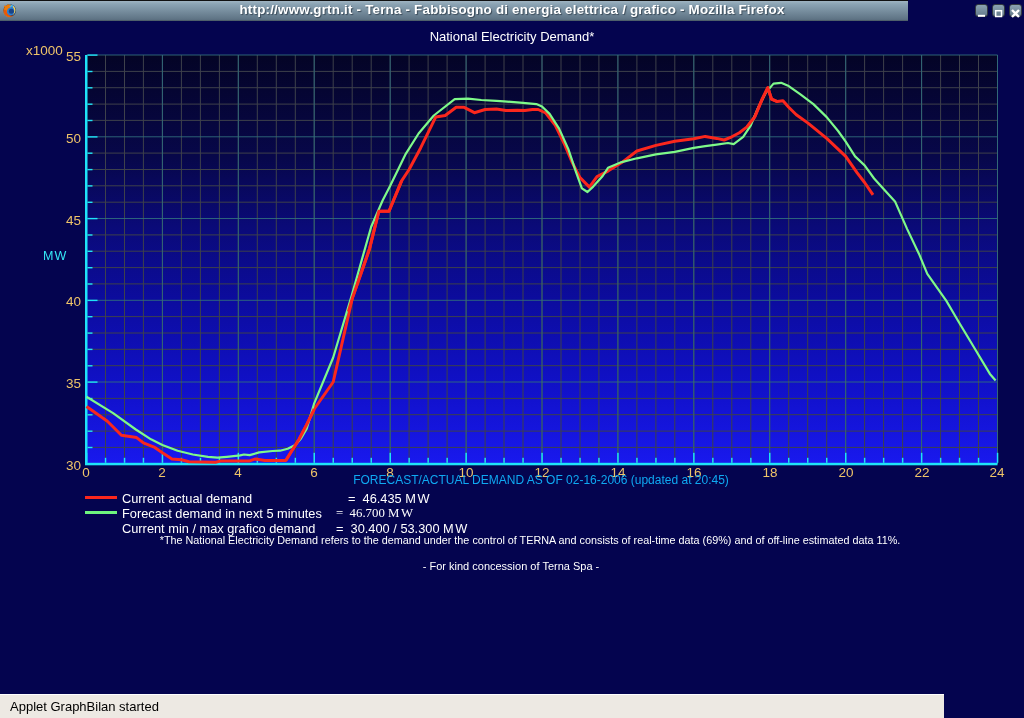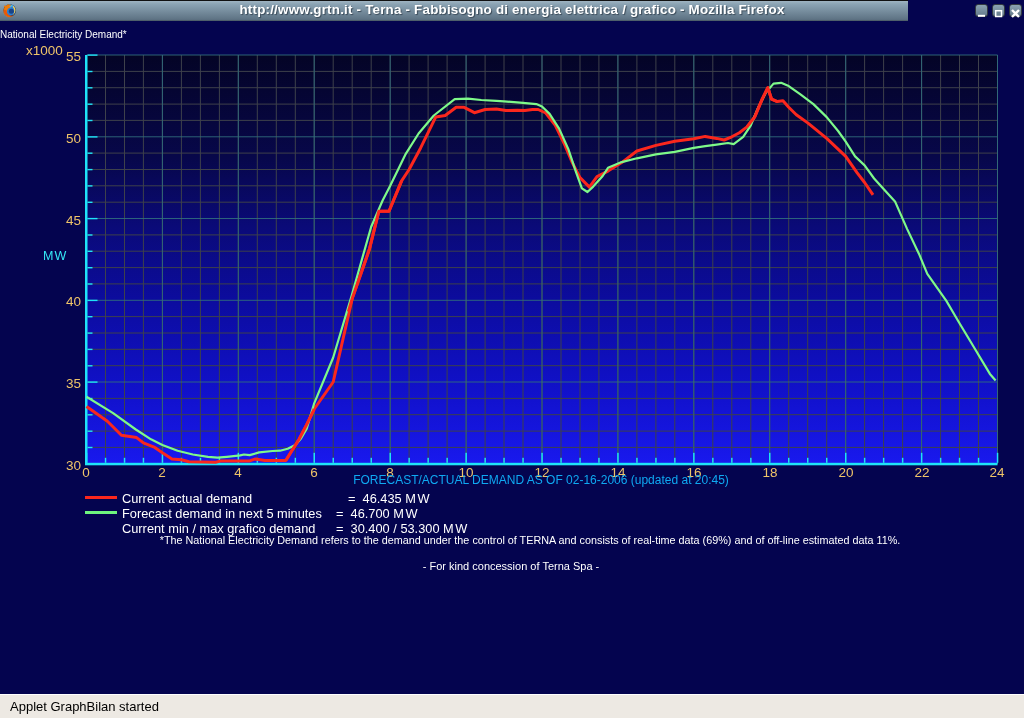--- a/index.html
+++ b/index.html
@@ -6,32 +6,32 @@
 #titlebar { position:absolute; left:0; top:0; width:908px; height:21px;
   background:linear-gradient(#9fb4c2, #8ca4b4 15%, #5e7384 92%, #47565f);
   border-top:1px solid #111; }
 #ticon { position:absolute; left:2px; top:2px; }
 #ttext { position:absolute; left:0; top:1px; width:1024px; text-align:center;
   color:#fff; font-size:13.4px; font-weight:bold; letter-spacing:0.2px;
   text-shadow:1px 1px 1px #3a4a58; }
 .wbtn { position:absolute; top:3px; width:13px; height:13px; border:1px solid #333b41;
   border-radius:3px; background:linear-gradient(#8ba3b2,#64798a); }
 #bmin { left:975px; } #bmax { left:992px; } #bclose { left:1009px; }
-#apptitle { position:absolute; left:0; top:29px; width:1024px; 
-  color:#fff; font-size:10px; }
+#apptitle { position:absolute; left:0; top:29px; width:1024px; text-align:center;
+  color:#fff; font-size:13px; }
 #chart { position:absolute; left:0; top:0; }
 #forecast { position:absolute; left:0; top:473px; width:1082px; text-align:center;
   color:#0fa9f2; font-size:12px; }
 .leg { position:absolute; color:#fff; font-size:12.8px; white-space:pre; }
 .seg { position:absolute; left:85px; width:32px; height:3px; }
 #foot { position:absolute; left:0; top:534px; width:1060px; text-align:center;
   color:#fff; font-size:10.8px; }
 #conc { position:absolute; left:0; top:560px; width:1022px; text-align:center;
   color:#fff; font-size:11px; }
-#statusbar { position:absolute; left:0; top:694px; width:1024px; height:24px;
+#statusbar { position:absolute; left:0; top:694px; width:944px; height:24px;
   background:#ede9e3; border-top:1px solid #fff; }
 #statusbar span { position:absolute; left:10px; top:4px; color:#000; font-size:13px; }
 </style></head>
 <body>
 <div id="titlebar">
 <svg id="ticon" width="15" height="15" viewBox="0 0 16 16">
  <circle cx="8.2" cy="8" r="6.6" fill="#10264f"></circle>
  <circle cx="8.4" cy="7.6" r="5.9" fill="#2a7fd4"></circle>
  <path d="M8.4 1.7a5.9 5.9 0 0 1 5 2.7c-1.4-.9-3.2-.7-4.3.3-1.4-1.1-3.3-1-4.5.2-.4-1 .1-2.2 1.1-2.7a5.9 5.9 0 0 1 2.7-.5z" fill="#49b8ef"></path>
  <circle cx="10" cy="8.8" r="2.7" fill="#1b4487"></circle>
@@ -171,18 +171,18 @@
       <text x="43" y="259.5" fill="#35e8f5" font-size="12.5px" letter-spacing="1">MW</text>
     </g>
 </svg>
 <div id="forecast">FORECAST/ACTUAL DEMAND AS OF 02-16-2006 (updated at 20:45)</div>
 <div class="seg" style="top:496px;background:#fb271d"></div>
 <div class="seg" style="top:511px;background:#6ef57e"></div>
 <div class="leg" style="left:122px;top:491px;">Current actual demand</div>
 <div class="leg" style="left:122px;top:506px;">Forecast demand in next 5 minutes</div>
 <div class="leg" style="left:122px;top:521px;">Current min / max grafico demand</div>
 <div class="leg" style="left:348px;top:491px;">=&nbsp;&nbsp;46.435 <span style="letter-spacing:1.6px">M</span>W</div>
-<div class="leg" style="left:336px;top:506px;">=&nbsp;&nbsp;46.700 <span style="letter-spacing:1.6px">M</span>W</div>
+<div class="leg" style="left:336px;top:506px;font-family:Liberation Serif, serif;">=&nbsp;&nbsp;46.700 <span style="letter-spacing:1.6px">M</span>W</div>
 <div class="leg" style="left:336px;top:521px;">=&nbsp;&nbsp;30.400 / 53.300 <span style="letter-spacing:1.6px">M</span>W</div>
 <div id="foot">*The National Electricity Demand refers to the demand under the control of TERNA and consists of real-time data (69%) and of off-line estimated data 11%.</div>
 <div id="conc">- For kind concession of Terna Spa -</div>
 <div id="statusbar">
     <span>Applet GraphBilan started</span>
   </div>
 </body></html>

